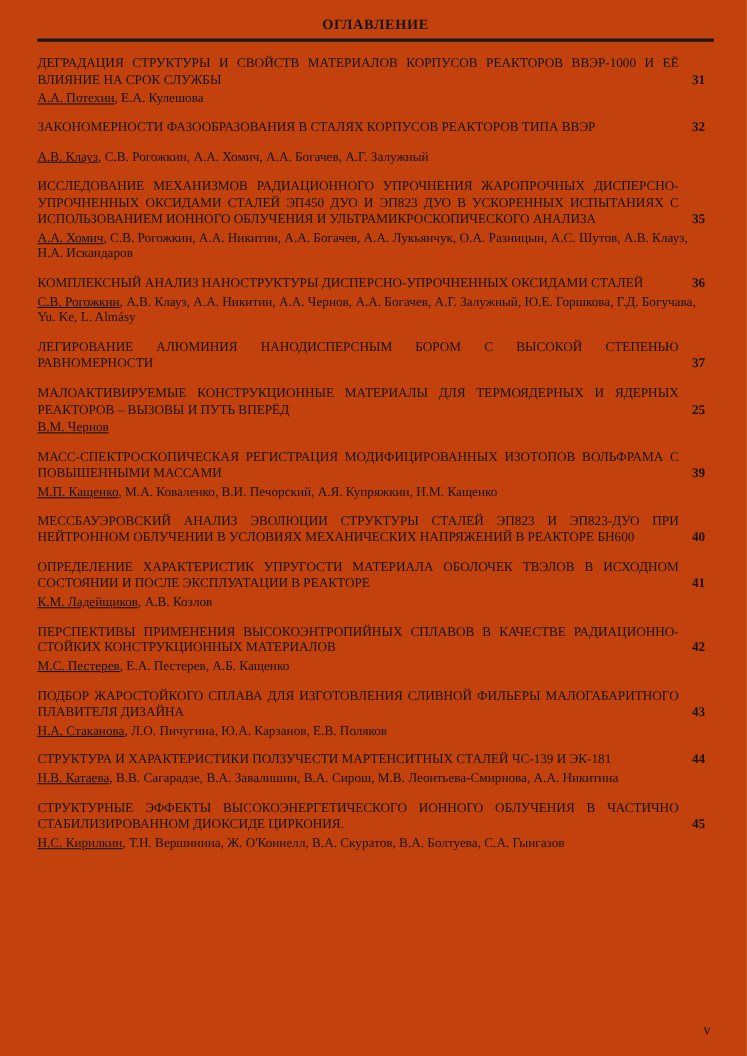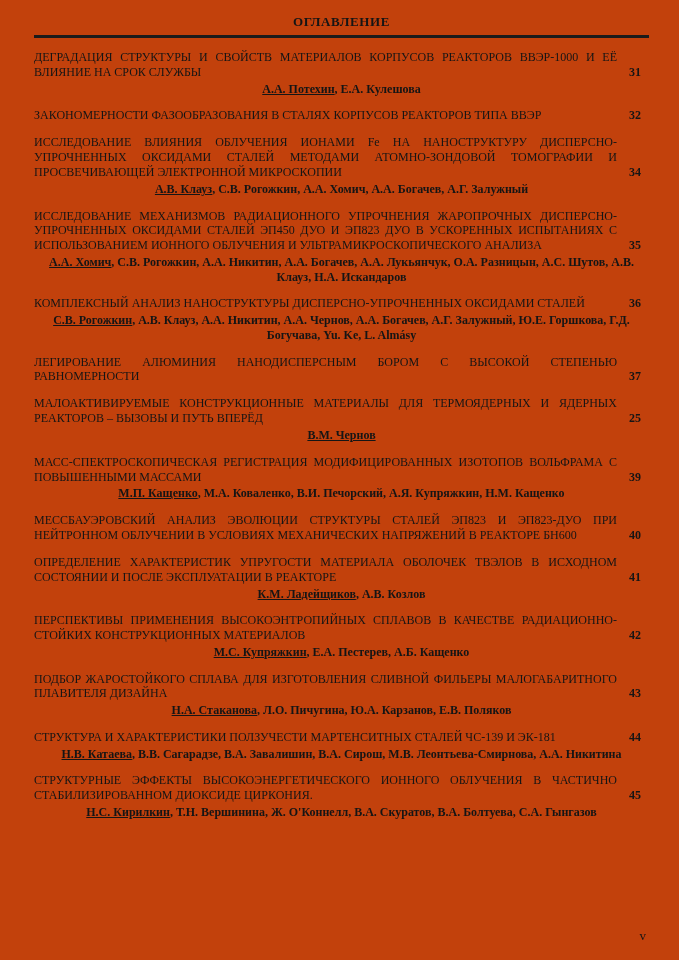--- a/index.html
+++ b/index.html
@@ -40,22 +40,21 @@
     font-weight: bold;
     font-size: 12px;
     line-height: 1.24;
     min-width: 20px;
     text-align: left;
   }
   .authors {
     font-size: 12px;
     line-height: 1.22;
     margin-top: 2px;
-    text-align: center;
-    font-weight: bold;
+    text-align: left;
   }
   .first-author { text-decoration: underline; }
   .footer-page {
     position: absolute;
     right: 33px;
     bottom: 16px;
     font-size: 13px;
   }
 </style>
 </head>
@@ -76,24 +75,20 @@
     </div>
 
     <div class="entry">
       <div class="title-row">
         <div class="title">ЗАКОНОМЕРНОСТИ ФАЗООБРАЗОВАНИЯ В СТАЛЯХ КОРПУСОВ РЕАКТОРОВ ТИПА ВВЭР</div>
         <div class="pagenum">32</div>
       </div>
     </div>
 
     <div class="entry">
-      <div class="title-row">
-        <div class="title">ИССЛЕДОВАНИЕ ВЛИЯНИЯ ОБЛУЧЕНИЯ ИОНАМИ Fe НА НАНОСТРУКТУРУ ДИСПЕРСНО-УПРОЧНЕННЫХ ОКСИДАМИ СТАЛЕЙ МЕТОДАМИ АТОМНО-ЗОНДОВОЙ ТОМОГРАФИИ И ПРОСВЕЧИВАЮЩЕЙ ЭЛЕКТРОННОЙ МИКРОСКОПИИ</div>
-        <div class="pagenum">34</div>
-      </div>
       <div class="authors"><span class="first-author">А.В. Клауз</span><span>, С.В. Рогожкин, А.А. Хомич, А.А. Богачев, А.Г. Залужный</span></div>
     </div>
 
     <div class="entry">
       <div class="title-row">
         <div class="title">ИССЛЕДОВАНИЕ МЕХАНИЗМОВ РАДИАЦИОННОГО УПРОЧНЕНИЯ ЖАРОПРОЧНЫХ ДИСПЕРСНО-УПРОЧНЕННЫХ ОКСИДАМИ СТАЛЕЙ ЭП450 ДУО И ЭП823 ДУО В УСКОРЕННЫХ ИСПЫТАНИЯХ С ИСПОЛЬЗОВАНИЕМ ИОННОГО ОБЛУЧЕНИЯ И УЛЬТРАМИКРОСКОПИЧЕСКОГО АНАЛИЗА</div>
         <div class="pagenum">35</div>
       </div>
       <div class="authors"><span class="first-author">А.А. Хомич</span><span>, С.В. Рогожкин, А.А. Никитин, А.А. Богачев, А.А. Лукьянчук, О.А. Разницын, А.С. Шутов, А.В. Клауз, Н.А. Искандаров</span></div>
     </div>
@@ -142,21 +137,21 @@
         <div class="pagenum">41</div>
       </div>
       <div class="authors"><span class="first-author">К.М. Ладейщиков</span><span>, А.В. Козлов</span></div>
     </div>
 
     <div class="entry">
       <div class="title-row">
         <div class="title">ПЕРСПЕКТИВЫ ПРИМЕНЕНИЯ ВЫСОКОЭНТРОПИЙНЫХ СПЛАВОВ В КАЧЕСТВЕ РАДИАЦИОННО-СТОЙКИХ КОНСТРУКЦИОННЫХ МАТЕРИАЛОВ</div>
         <div class="pagenum">42</div>
       </div>
-      <div class="authors"><span class="first-author">М.С. Купряжкин</span><span>, Е.А. Пестерев, А.Б. Кащенко</span></div>
+      <div class="authors"><span class="first-author">М.С. Пестерев</span><span>, Е.А. Пестерев, А.Б. Кащенко</span></div>
     </div>
 
     <div class="entry">
       <div class="title-row">
         <div class="title">ПОДБОР ЖАРОСТОЙКОГО СПЛАВА ДЛЯ ИЗГОТОВЛЕНИЯ СЛИВНОЙ ФИЛЬЕРЫ МАЛОГАБАРИТНОГО ПЛАВИТЕЛЯ ДИЗАЙНА</div>
         <div class="pagenum">43</div>
       </div>
       <div class="authors"><span class="first-author">Н.А. Стаканова</span><span>, Л.О. Пичугина, Ю.А. Карзанов, Е.В. Поляков</span></div>
     </div>
 

